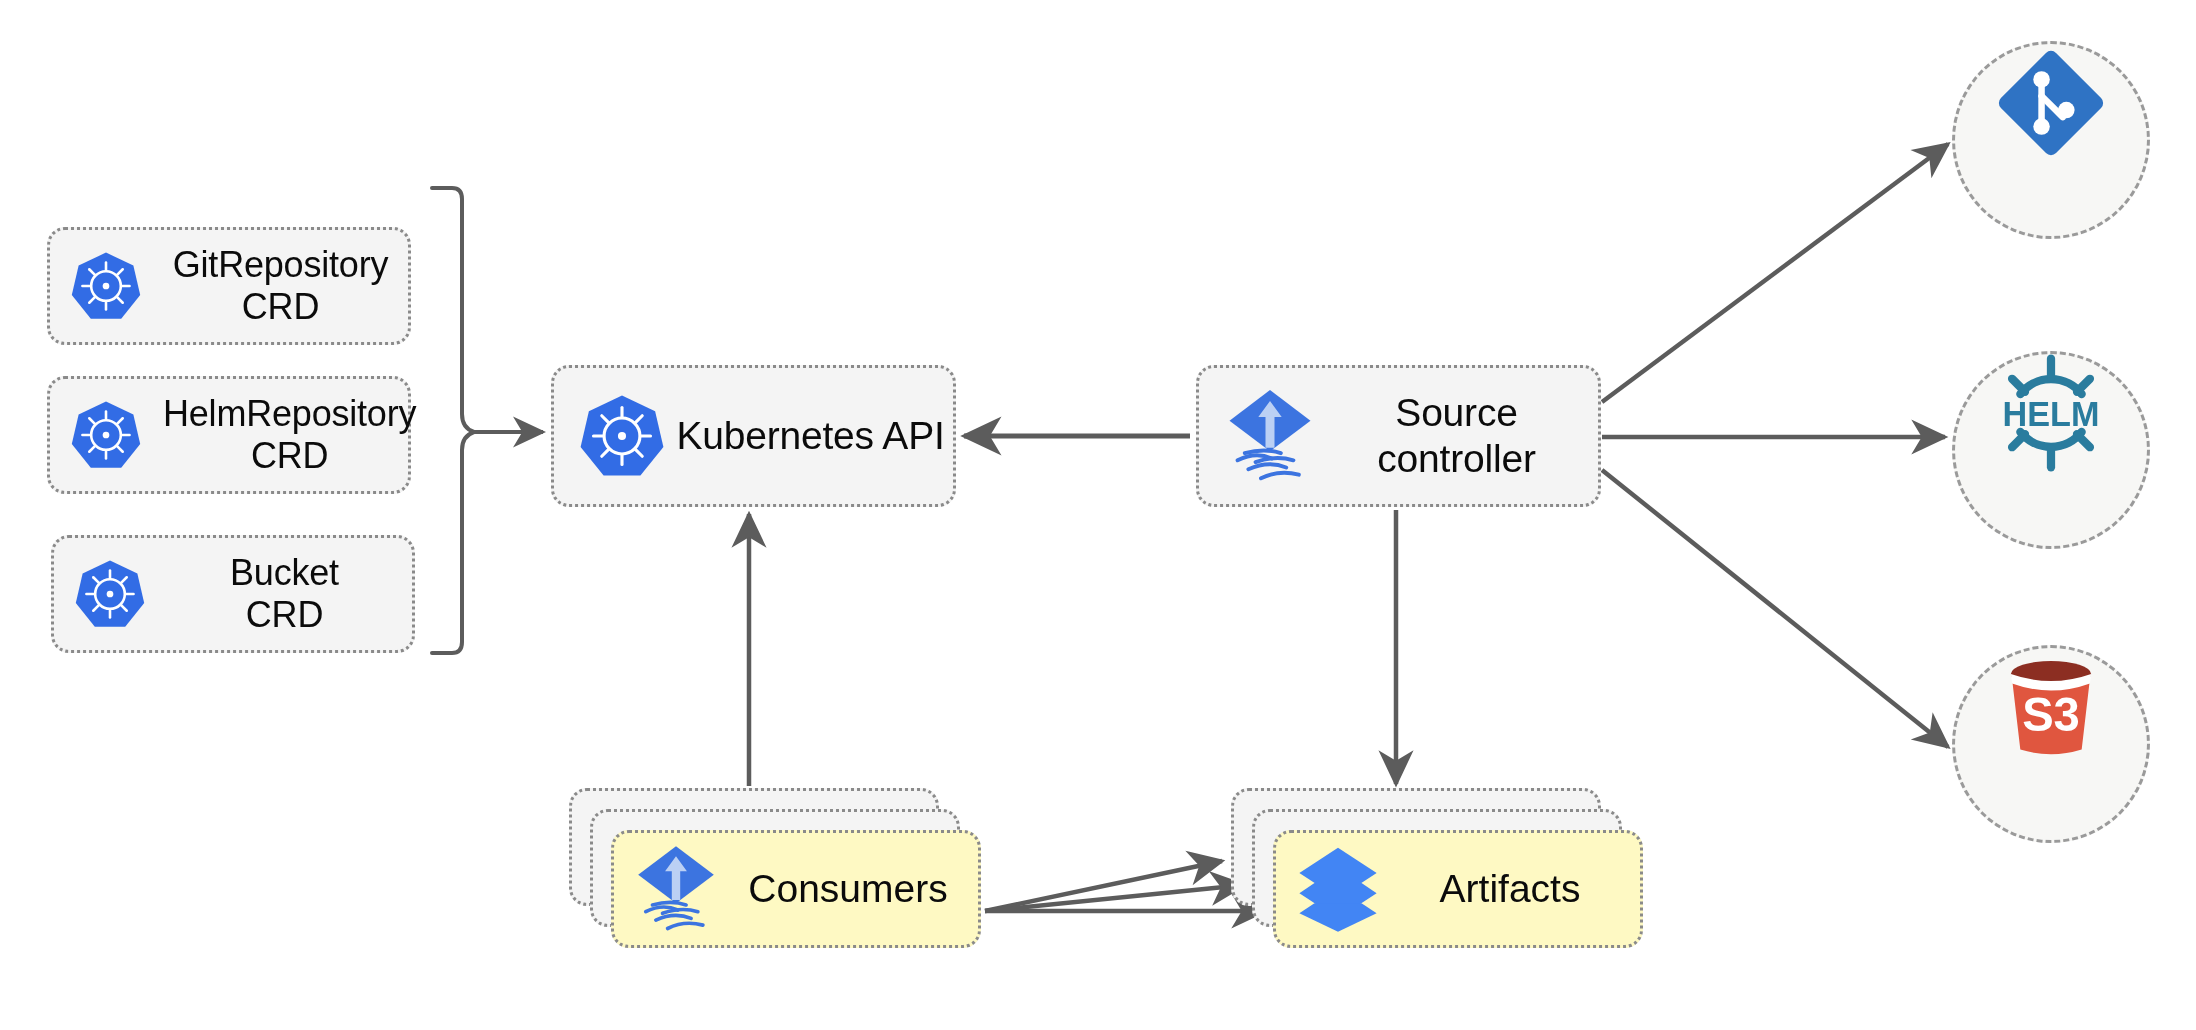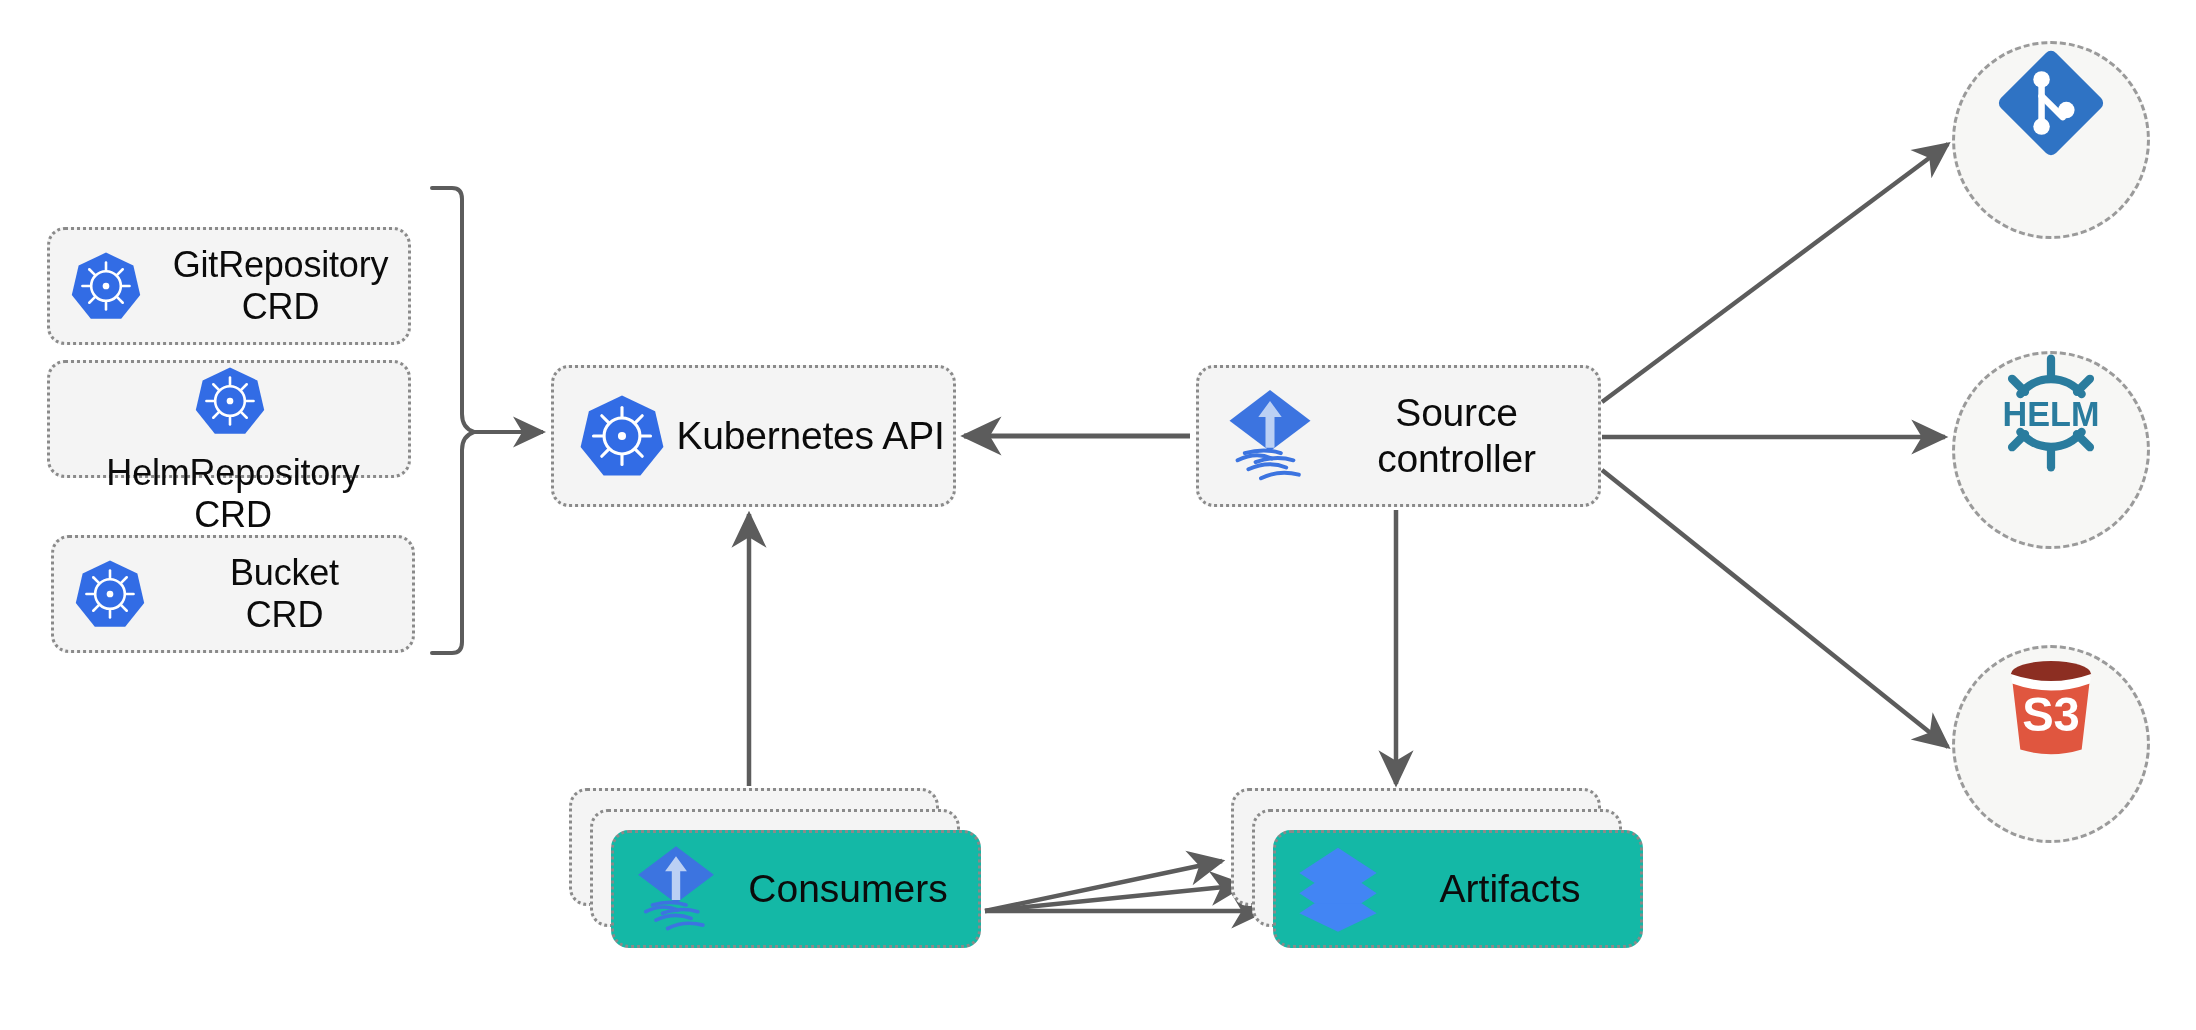--- a/index.html
+++ b/index.html
@@ -116,21 +116,21 @@
   }
   .stack .sheet.s1 { left: 0px;  top: 0px;  }
   .stack .sheet.s2 { left: 21px; top: 21px; }
   .stack .front {
     position: absolute;
     box-sizing: border-box;
     left: 42px;
     top: 42px;
     width: 370px;
     height: 118px;
-    background: #14b8a6;
+    background: #fef9c3;
     border: 3px dotted #8a8a8a;
     border-radius: 18px;
     display: flex;
     align-items: center;
     padding-left: 20px;
   }
   .stack .front .icon-slot {
     width: 84px;
     height: 92px;
     flex: 0 0 84px;
@@ -227,21 +227,21 @@
           <line x1="64" y1="64" x2="72" y2="72"></line>
           <line x1="72" y1="28" x2="64" y2="36"></line>
           <line x1="36" y1="64" x2="28" y2="72"></line>
         </g>
       </svg>
     </span>
     <span class="label">GitRepository
 CRD</span>
   </div>
 
-  <div class="node crd-card" id="node-crd-helmrepository" style="left:47px; top:360px;flex-direction:column;">
+  <div class="node crd-card" id="node-crd-helmrepository" style="left:47px; top:376px;">
     <span class="icon-slot">
       <svg viewBox="0 0 100 100" xmlns="http://www.w3.org/2000/svg">
         <path d="M50 6 L86 23 L95 62 L70 93 L30 93 L5 62 L14 23 Z" fill="#326CE5"></path>
         <g stroke="#ffffff" stroke-width="3.4" fill="none" stroke-linecap="round">
           <circle cx="50" cy="50" r="19.5"></circle>
           <circle cx="50" cy="50" r="4.4" fill="#ffffff" stroke="none"></circle>
           <line x1="50" y1="19" x2="50" y2="30"></line>
           <line x1="50" y1="70" x2="50" y2="81"></line>
           <line x1="19" y1="50" x2="30" y2="50"></line>
           <line x1="70" y1="50" x2="81" y2="50"></line>

